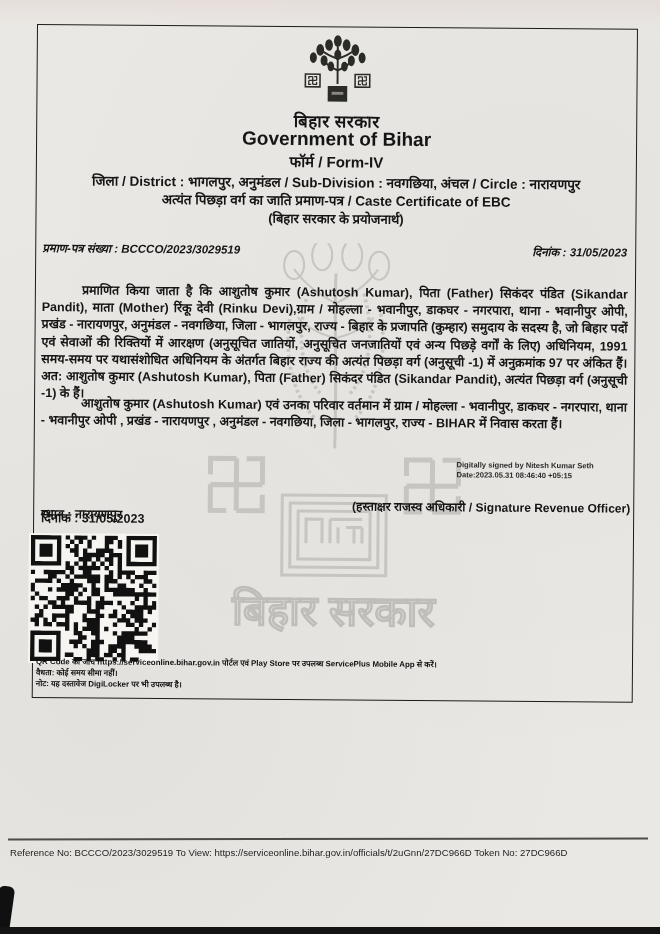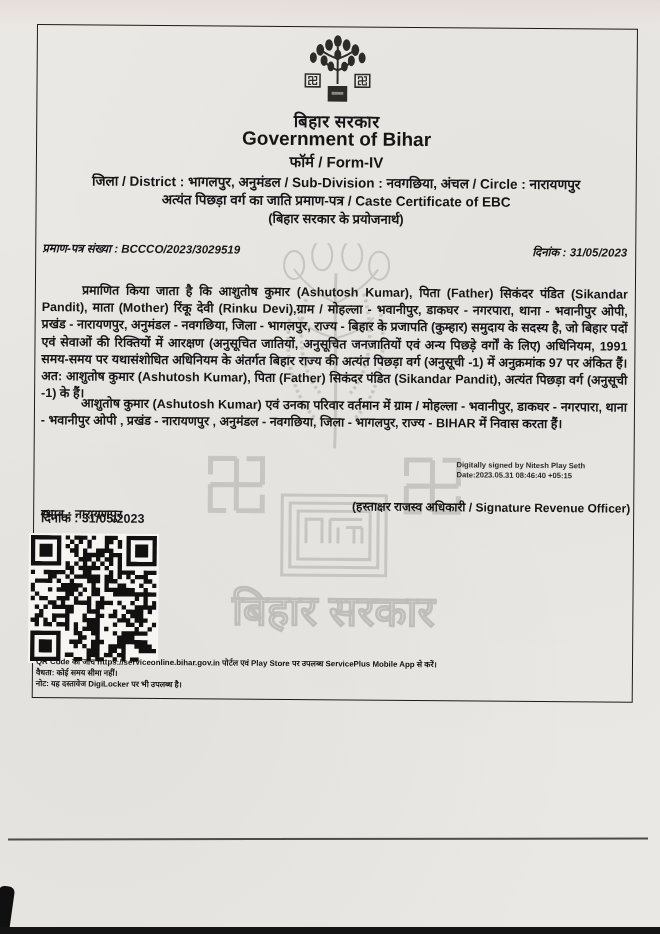--- a/index.html
+++ b/index.html
@@ -138,21 +138,21 @@
 
       <div class="meta-row">
         <span>प्रमाण-पत्र संख्या : BCCCO/2023/3029519</span>
         <span>दिनांक : 31/05/2023</span>
       </div>
 
       <div class="para para1">प्रमाणित किया जाता है कि आशुतोष कुमार (Ashutosh Kumar), पिता (Father) सिकंदर पंडित (Sikandar Pandit), माता (Mother) रिंकू देवी (Rinku Devi),ग्राम / मोहल्ला - भवानीपुर, डाकघर - नगरपारा, थाना - भवानीपुर ओपी, प्रखंड - नारायणपुर, अनुमंडल - नवगछिया, जिला - भागलपुर, राज्य - बिहार के प्रजापति (कुम्हार) समुदाय के सदस्य है, जो बिहार पदों एवं सेवाओं की रिक्तियों में आरक्षण (अनुसूचित जातियों, अनुसूचित जनजातियों एवं अन्य पिछड़े वर्गों के लिए) अधिनियम, 1991 समय-समय पर यथासंशोधित अधिनियम के अंतर्गत बिहार राज्य की अत्यंत पिछड़ा वर्ग (अनुसूची -1) में अनुक्रमांक 97 पर अंकित हैं। अत: आशुतोष कुमार (Ashutosh Kumar), पिता (Father) सिकंदर पंडित (Sikandar Pandit), अत्यंत पिछड़ा वर्ग (अनुसूची -1) के हैं।</div>
       <div class="para para2">आशुतोष कुमार (Ashutosh Kumar) एवं उनका परिवार वर्तमान में ग्राम / मोहल्ला - भवानीपुर, डाकघर - नगरपारा, थाना - भवानीपुर ओपी , प्रखंड - नारायणपुर , अनुमंडल - नवगछिया, जिला - भागलपुर, राज्य - BIHAR में निवास करता हैं।</div>
 
       <div class="digi-sig">
-        <div>Digitally signed by Nitesh Play Seth</div>
+        <div>Digitally signed by Nitesh Kumar Seth</div>
         <div>Date:2023.05.31 08:46:40 +05:15</div>
       </div>
 
       <div class="officer">(हस्ताक्षर राजस्व अधिकारी / Signature Revenue Officer)</div>
 
       <div class="place">स्थान : नारायणपुर</div>
       <div class="idate">दिनांक : 31/05/2023</div>
 
       <svg class="qr" id="qr-svg" viewBox="0 0 29 29" aria-hidden="true">
           <rect width="29" height="29" fill="#f6f5f2"></rect>
@@ -162,17 +162,18 @@
       <div class="notes">
         <div>QR Code की जाँच https://serviceonline.bihar.gov.in पोर्टल एवं Play Store पर उपलब्ध ServicePlus Mobile App से करें।</div>
         <div>वैधता: कोई समय सीमा नहीं।</div>
         <div>नोट: यह दस्तावेज DigiLocker पर भी उपलब्ध है।</div>
       </div>
 
     </div>
   </div>
 
   <div class="sep-line"></div>
+  <div class="ref-line">Reference No: BCCCO/2023/3029519 To View: https://serviceonline.bihar.gov.in/officials/t/2uGnn/27DC966D Token No: 27DC966D</div>
 
   <div class="blob"></div>
   <div class="bottom-bar"></div>
 
 </div>
 
 </body></html>

